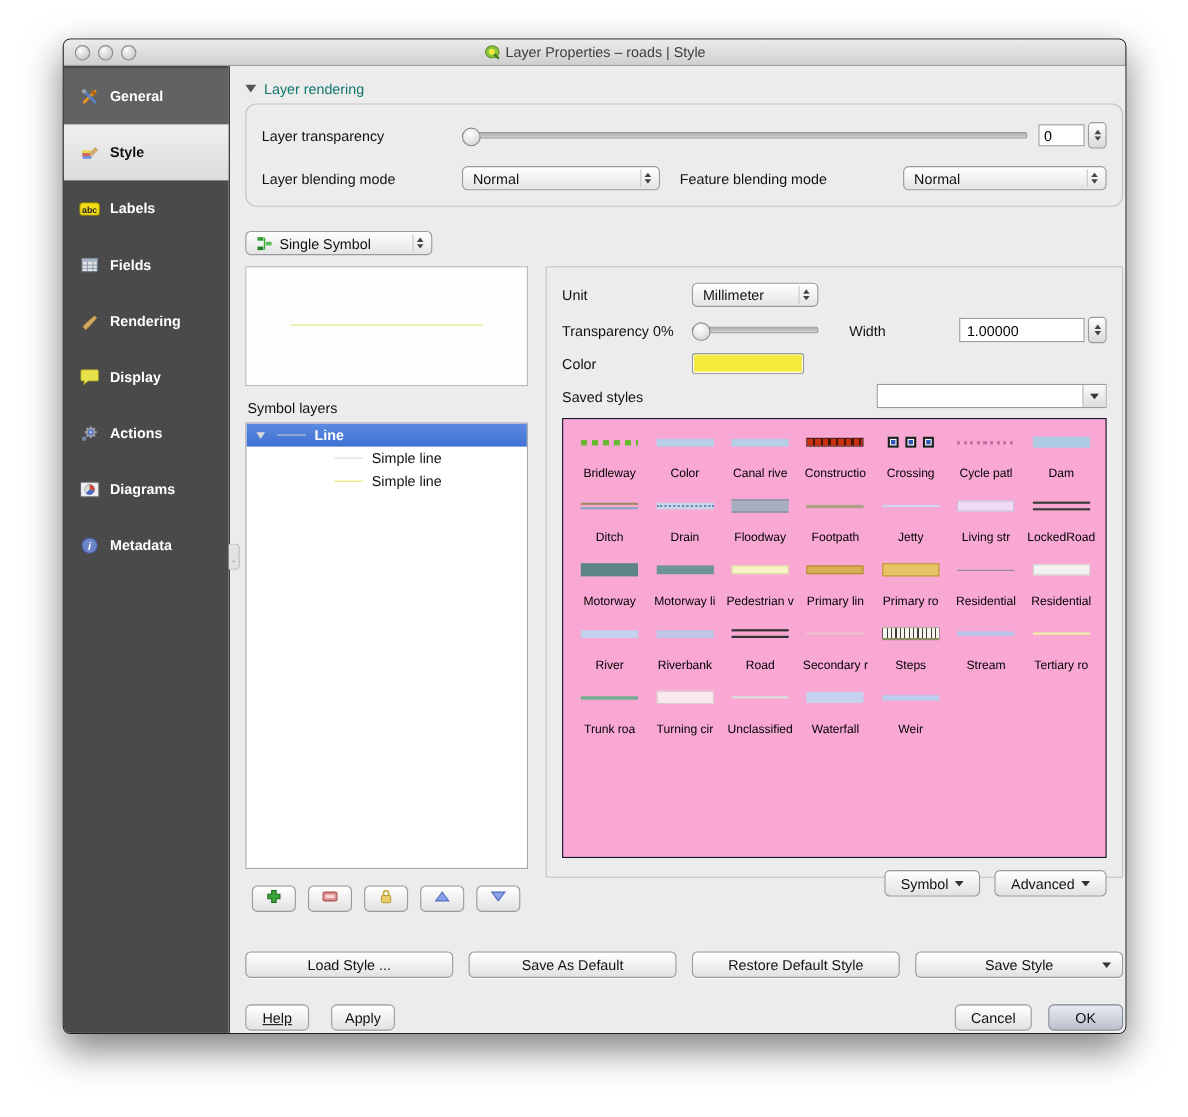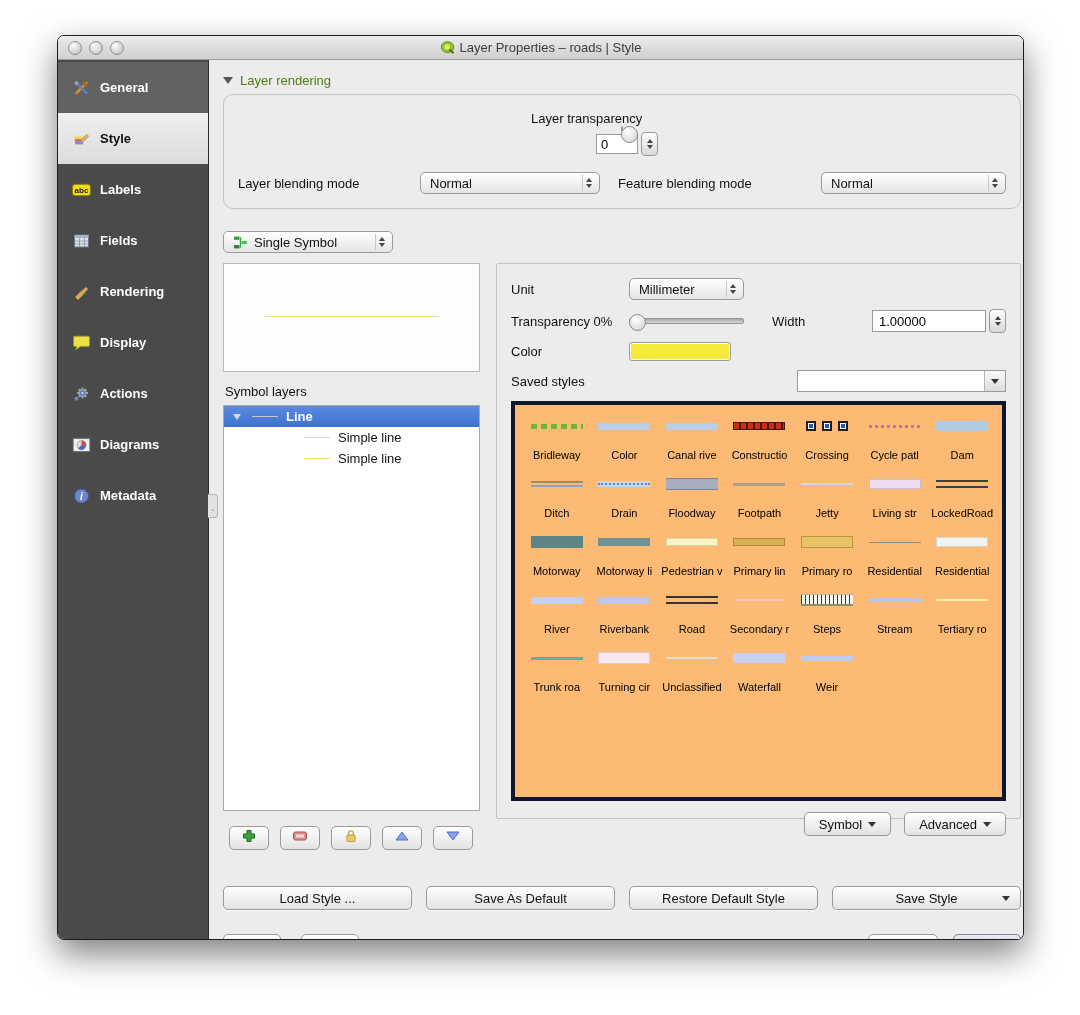--- a/index.html
+++ b/index.html
@@ -23,25 +23,25 @@
     color:#fff;font-size:13px;font-weight:bold;cursor:default;}
   .side-item .sicon{width:22px;height:18px;display:flex;align-items:center;justify-content:center;}
   .side-item .sicon svg{width:19px;height:16px;}
   .side-item.first{background:#626262;}
   .side-item.selected{background:linear-gradient(#efefef,#dcdcdc);color:#111;}
   .content{flex:1;position:relative;padding:0 10px 0 8px;background:#ececec;border-left:1px solid #2e2e2e;}
   .collapse-handle{position:absolute;left:-1px;top:434px;width:9px;height:22px;background:#e2e2e2;
     border:1px solid #b5b5b5;border-left:none;border-radius:0 4px 4px 0;font-size:8px;color:#777;
     display:flex;align-items:center;justify-content:center;}
   
-  .section-header{display:flex;align-items:center;gap:7px;margin:13px 0 6px 6px;font-size:13px;color:#4d7c0f;}
+  .section-header{display:flex;align-items:center;gap:7px;margin:13px 0 6px 6px;font-size:13px;color:#0f766e;}
   .tri-down{width:0;height:0;border-left:5px solid transparent;border-right:5px solid transparent;border-top:7px solid #555;}
   .groupbox{border:1px solid #c3c3c3;border-radius:10px;padding:12px 14px 14px 14px;margin-left:6px;}
   .row{display:flex;align-items:center;}
-  .lr-row1{margin:4px 0 16px 0;flex-direction:column;}
+  .lr-row1{margin:4px 0 16px 0;}
   .lr-label{width:182px;font-size:13px;color:#111;}
   .slider{flex:1;height:15px;position:relative;display:flex;align-items:center;}
   .slider .track{height:4px;width:100%;border-radius:2px;background:linear-gradient(#a9a9a9,#d6d6d6);border:1px solid #979797;}
   .slider .thumb{position:absolute;left:0;top:0;width:15px;height:15px;border-radius:50%;
     border:1px solid #8b8b8b;background:radial-gradient(circle at 40% 30%,#ffffff,#cfcfcf);}
   .spinbox{display:flex;align-items:center;margin-left:10px;}
   .spin-field{width:32px;height:18px;border:1px solid #9a9a9a;background:#fff;font-size:13px;padding:0 4px;
     display:flex;align-items:center;}
   .stepper{width:15px;height:22px;margin-left:3px;border:1px solid #9a9a9a;border-radius:4px;
     background:linear-gradient(#fefefe,#d9d9d9);display:flex;flex-direction:column;align-items:center;justify-content:center;gap:2px;}
@@ -79,21 +79,21 @@
   .rpanel{border:1px solid #c3c3c3;border-radius:2px;padding:14px 14px 12px 14px;height:556px;box-sizing:border-box;}
   .r-row{display:flex;align-items:center;margin-bottom:9px;}
   .r-label{width:118px;font-size:13px;color:#111;flex:0 0 118px;}
   .mini-slider{width:115px;}
   .width-label{font-size:13px;color:#111;margin-left:28px;width:100px;}
   .wspin{width:100px;height:20px;border:1px solid #9a9a9a;background:#fff;font-size:13px;display:flex;align-items:center;padding:0 6px;}
   .color-swatch{width:100px;height:17px;border-radius:3px;border:1px solid #9a9a9a;box-shadow:0 0 0 1px #fff inset;}
   .combo{margin-left:auto;width:207px;height:20px;border:1px solid #9a9a9a;background:#fff;display:flex;align-items:center;}
   .combo .cbtn{margin-left:auto;width:20px;height:100%;border-left:1px solid #b5b5b5;background:linear-gradient(#fafafa,#dcdcdc);
     display:flex;align-items:center;justify-content:center;}
-  .styles-list{margin-top:5px;background:#fdba74;border:4px solid #0f172a;height:400px;overflow:hidden;
+  .styles-list{margin-top:5px;background:#f9a8d4;border:1px solid #0f172a;height:400px;overflow:hidden;
     padding:14px 6px 0 8px;box-sizing:border-box;}
   .styles-grid{display:grid;grid-template-columns:repeat(7,1fr);row-gap:14px;}
   .style-cell{display:flex;flex-direction:column;align-items:center;gap:16px;height:44px;}
   .swatch-wrap{height:14px;display:flex;align-items:center;width:52px;justify-content:center;}
   .swatch{width:52px;}
   .style-label{font-size:11px;color:#000;white-space:nowrap;}
   .sq{width:10px;height:10px;border:2px solid #1e1e1e;background:#fff;display:inline-flex;align-items:center;justify-content:center;box-sizing:border-box;}
   .sq i{width:4px;height:4px;background:#2d56b4;display:block;}
   .squares{display:flex;gap:6px;justify-content:center;width:52px;}
   .steps-sw{height:9px;border-top:1px solid #b0b0a0;border-bottom:2px solid #8f8f62;

